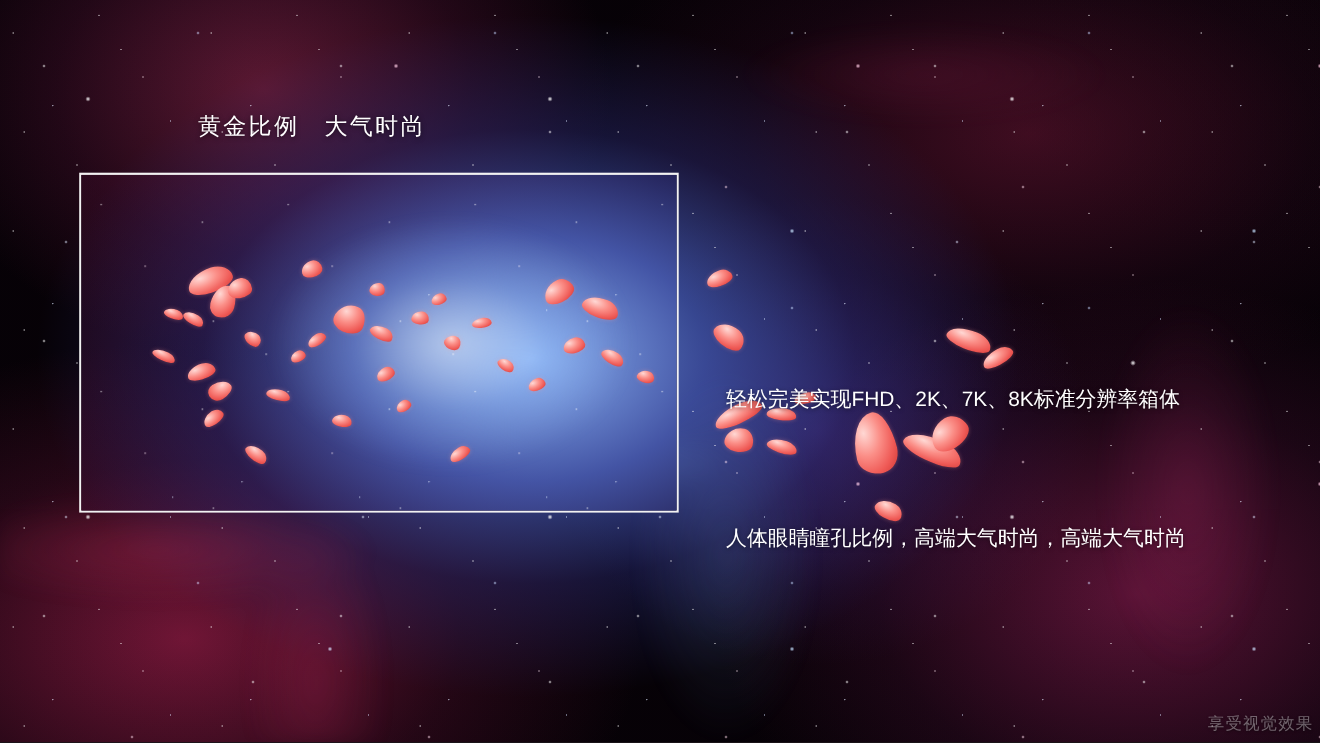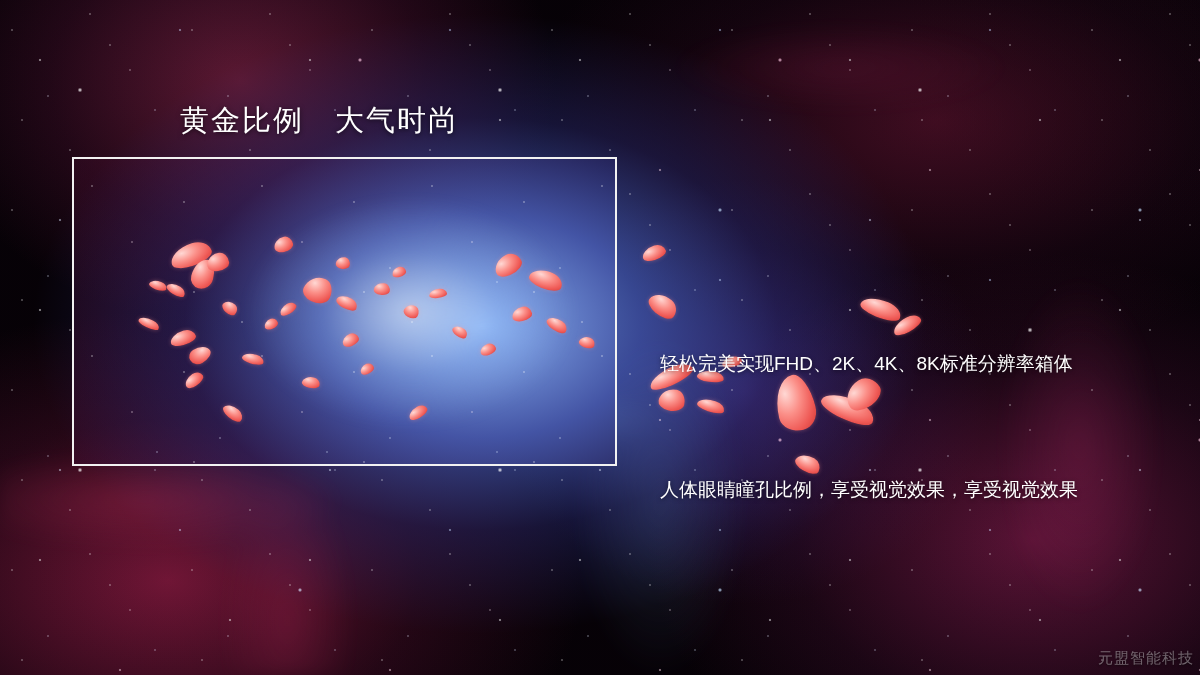--- a/index.html
+++ b/index.html
@@ -85,21 +85,21 @@
     border:2px solid #f2f2f2;box-sizing:border-box;overflow:hidden;
   }
   #picture-inner{position:absolute;inset:0;overflow:hidden;}
   #pic-bg{
     position:absolute;left:-72px;top:-157px;width:1200px;height:675px;
   }
 
   
   #title{
     position:absolute;left:180px;top:101px;
-    font-size:29px;letter-spacing:2px;color:#ffffff;
+    font-size:21px;letter-spacing:2px;color:#ffffff;
     text-shadow:0 1px 5px rgba(0,0,0,.65);white-space:pre;
   }
   #body-text{
     position:absolute;left:660px;top:259px;
     font-size:19px;color:#ffffff;line-height:42px;
     text-shadow:0 1px 4px rgba(0,0,0,.55);white-space:pre;
   }
   #body-text div{white-space:pre;}
   #watermark{
     position:absolute;right:6px;bottom:7px;
@@ -191,19 +191,19 @@
         <div class="petal" style="left:148px;top:248px;width:22px;height:12px;transform:rotate(40deg);"></div>
         <div class="petal" style="left:334px;top:248px;width:20px;height:11px;transform:rotate(-30deg);"></div>
         <div class="petal" style="left:505px;top:178px;width:16px;height:11px;transform:rotate(18deg);"></div>
       </div>
     </div>
   </div>
 
   <div id="title">黄金比例　大气时尚</div>
 
   <div id="body-text">
-    <div>轻松完美实现FHD、2K、4K、8K标准分辨率箱体</div>
-    <div>人体眼睛瞳孔比例，享受视觉效果，享受视觉效果</div>
+    <div>轻松完美实现FHD、2K、7K、8K标准分辨率箱体</div>
+    <div>人体眼睛瞳孔比例，高端大气时尚，高端大气时尚</div>
   </div>
 
-  <div id="watermark">元盟智能科技</div>
+  <div id="watermark">享受视觉效果</div>
 
 </div>
 
 </body></html>

